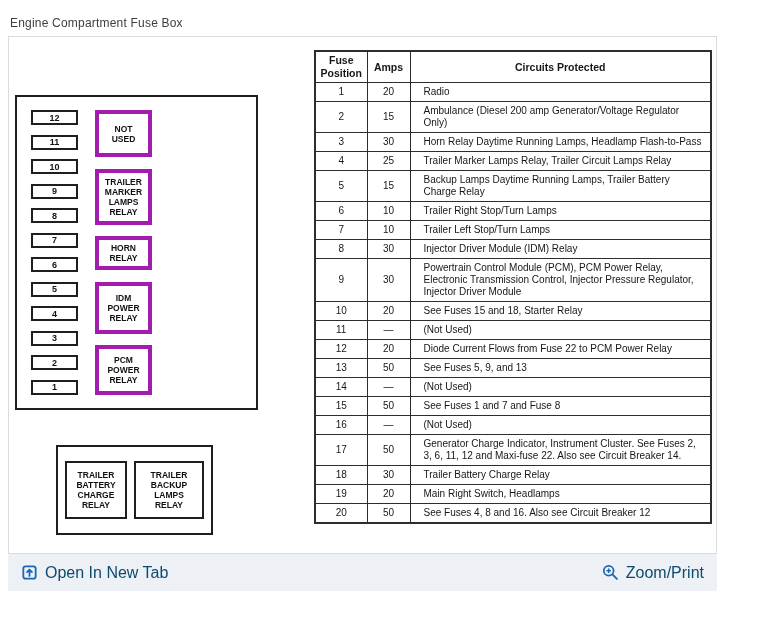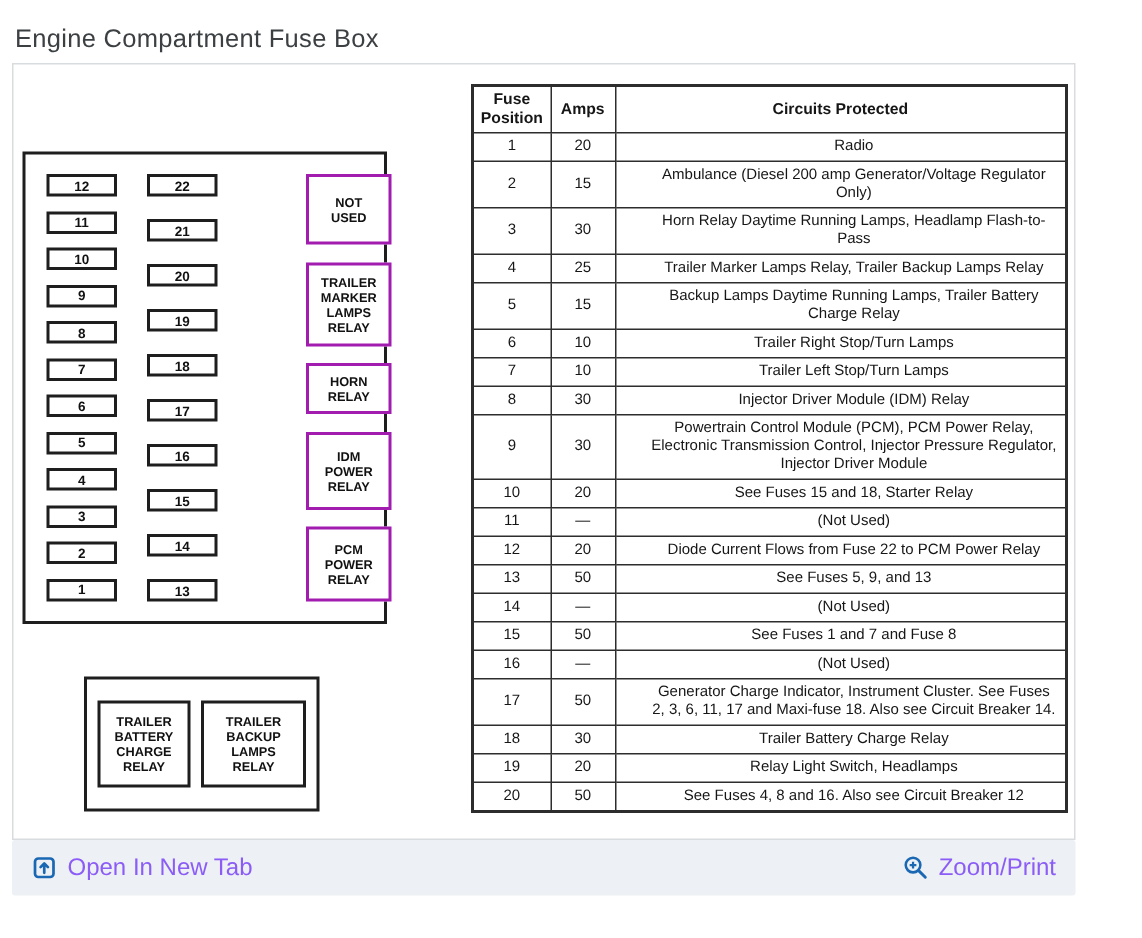--- a/index.html
+++ b/index.html
@@ -1,50 +1,50 @@
 <!DOCTYPE html>
 <html><head>
 <meta charset="utf-8">
 <style>
   * { margin:0; padding:0; box-sizing:border-box; }
   html,body { width:761px; height:625px; background:#ffffff; font-family:"Liberation Sans",sans-serif; }
-  .page-title { margin:16px 0 6px 10px; font-size:17px; font-weight:400; color:#3c4043; letter-spacing:.2px; }
+  .page-title { margin:16px 0 6px 10px; font-size:12px; font-weight:400; color:#3c4043; letter-spacing:.2px; }
 
   .panel { position:relative; margin-left:8px; width:709px; height:518px; background:#fff; border:1px solid #d9dcdf; overflow:hidden; }
 
   
   .diagram-outer { position:absolute; left:6px; top:58px; width:243px; height:315px; border:2px solid #1e1e1e; background:#fff; display:flex; padding:13px 0 13px 14px; }
   .fuse-col { display:flex; flex-direction:column; justify-content:space-between; width:47px; }
   .fuse-col.mid { margin-left:20px; }
   .fusebox { width:47px; height:15px; border:2px solid #1e1e1e; display:flex; align-items:center; justify-content:center; font-size:9px; font-weight:bold; color:#111; background:#fff; }
   .relay-col { display:flex; flex-direction:column; justify-content:space-between; width:57px; margin-left:17px; }
-  .relaybox { width:57px; border:2px solid #a21caf; display:flex; align-items:center; justify-content:center; text-align:center; font-size:8.5px; font-weight:bold; line-height:10px; color:#111; white-space:pre-line; background:#fff;margin-left:42px; }
+  .relaybox { width:57px; border:4px solid #a21caf; display:flex; align-items:center; justify-content:center; text-align:center; font-size:8.5px; font-weight:bold; line-height:10px; color:#111; white-space:pre-line; background:#fff; }
   .relay-col .relaybox:nth-child(1){ height:47px; }
   .relay-col .relaybox:nth-child(2){ height:56px; }
   .relay-col .relaybox:nth-child(3){ height:34px; }
   .relay-col .relaybox:nth-child(4){ height:52px; }
   .relay-col .relaybox:nth-child(5){ height:50px; }
 
   .bottom-box { position:absolute; left:47px; top:408px; width:157px; height:90px; border:2px solid #1e1e1e; background:#fff; display:flex; align-items:center; justify-content:center; gap:7px; }
   .bottom-relaybox { border:2px solid #1e1e1e; width:62px; height:58px; display:flex; align-items:center; justify-content:center; text-align:center; font-size:8.5px; font-weight:bold; line-height:10px; color:#111; white-space:pre-line; }
   .bottom-relaybox:nth-child(2){ width:70px; }
 
   
   .table-wrap { position:absolute; left:305px; top:13px; width:398px; }
   table { border-collapse:collapse; width:398px; font-size:10px; color:#161616; border:2px solid #2d2d2d; table-layout:fixed; }
   th,td { border:1.5px solid #2d2d2d; }
   th { font-size:10.5px; font-weight:bold; padding:2px 2px; line-height:13px; text-align:center; vertical-align:middle; }
   .th-position { white-space:pre-line;margin-left:41px; }
   td { padding:3px 4px; height:18px; vertical-align:middle; line-height:12px; }
   .td-position,.td-amps { text-align:center; }
-  .td-circuits { padding-left:23px; padding-right:5px;text-align:center; }
+  .td-circuits { padding-left:13px; padding-right:5px; }
 
   
   .footer-bar { margin-left:8px; width:709px; height:37px; background:#edf0f4; border-radius:2px; display:flex; align-items:center; justify-content:space-between; padding:0 13px; }
-  .footer-link { display:flex; align-items:center; gap:7px; color:#8b5cf6; text-decoration:none; font-size:16px; cursor:pointer; }
+  .footer-link { display:flex; align-items:center; gap:7px; color:#0c4a6e; text-decoration:none; font-size:16px; cursor:pointer; }
   .footer-link svg { display:block; }
 </style>
 </head>
 <body>
 
 <h1 class="page-title">Engine Compartment Fuse Box</h1>
 
 <div class="panel">
 
   <div class="diagram-outer">
@@ -55,32 +55,20 @@
         <div class="fusebox">9</div>
         <div class="fusebox">8</div>
         <div class="fusebox">7</div>
         <div class="fusebox">6</div>
         <div class="fusebox">5</div>
         <div class="fusebox">4</div>
         <div class="fusebox">3</div>
         <div class="fusebox">2</div>
         <div class="fusebox">1</div>
       </div>
-    <div class="fuse-col mid">
-        <div class="fusebox">22</div>
-        <div class="fusebox">21</div>
-        <div class="fusebox">20</div>
-        <div class="fusebox">19</div>
-        <div class="fusebox">18</div>
-        <div class="fusebox">17</div>
-        <div class="fusebox">16</div>
-        <div class="fusebox">15</div>
-        <div class="fusebox">14</div>
-        <div class="fusebox">13</div>
-      </div>
     <div class="relay-col">
         <div class="relaybox">NOT
 USED</div>
         <div class="relaybox">TRAILER
 MARKER
 LAMPS
 RELAY</div>
         <div class="relaybox">HORN
 RELAY</div>
         <div class="relaybox">IDM
@@ -128,21 +116,21 @@
             <td class="td-circuits">Ambulance (Diesel 200 amp Generator/Voltage Regulator Only)</td>
           </tr>
           <tr>
             <td class="td-position">3</td>
             <td class="td-amps">30</td>
             <td class="td-circuits">Horn Relay  Daytime Running Lamps, Headlamp Flash-to-Pass</td>
           </tr>
           <tr>
             <td class="td-position">4</td>
             <td class="td-amps">25</td>
-            <td class="td-circuits">Trailer Marker Lamps Relay, Trailer Backup Lamps Relay</td>
+            <td class="td-circuits">Trailer Marker Lamps Relay, Trailer Circuit Lamps Relay</td>
           </tr>
           <tr>
             <td class="td-position">5</td>
             <td class="td-amps">15</td>
             <td class="td-circuits">Backup Lamps  Daytime Running Lamps, Trailer Battery Charge Relay</td>
           </tr>
           <tr>
             <td class="td-position">6</td>
             <td class="td-amps">10</td>
             <td class="td-circuits">Trailer Right Stop/Turn Lamps</td>
@@ -193,31 +181,31 @@
             <td class="td-circuits">See Fuses 1 and 7 and Fuse 8</td>
           </tr>
           <tr>
             <td class="td-position">16</td>
             <td class="td-amps">—</td>
             <td class="td-circuits">(Not Used)</td>
           </tr>
           <tr>
             <td class="td-position">17</td>
             <td class="td-amps">50</td>
-            <td class="td-circuits">Generator Charge Indicator, Instrument Cluster.  See Fuses 2, 3, 6, 11, 17 and Maxi-fuse 18.  Also see Circuit Breaker 14.</td>
+            <td class="td-circuits">Generator Charge Indicator, Instrument Cluster.  See Fuses 2, 3, 6, 11, 12 and Maxi-fuse 22.  Also see Circuit Breaker 14.</td>
           </tr>
           <tr>
             <td class="td-position">18</td>
             <td class="td-amps">30</td>
             <td class="td-circuits">Trailer Battery Charge Relay</td>
           </tr>
           <tr>
             <td class="td-position">19</td>
             <td class="td-amps">20</td>
-            <td class="td-circuits">Relay Light Switch, Headlamps</td>
+            <td class="td-circuits">Main Right Switch, Headlamps</td>
           </tr>
           <tr>
             <td class="td-position">20</td>
             <td class="td-amps">50</td>
             <td class="td-circuits">See Fuses 4, 8 and 16. Also see Circuit Breaker 12</td>
           </tr>
         </tbody>
     </table>
   </div>
 

